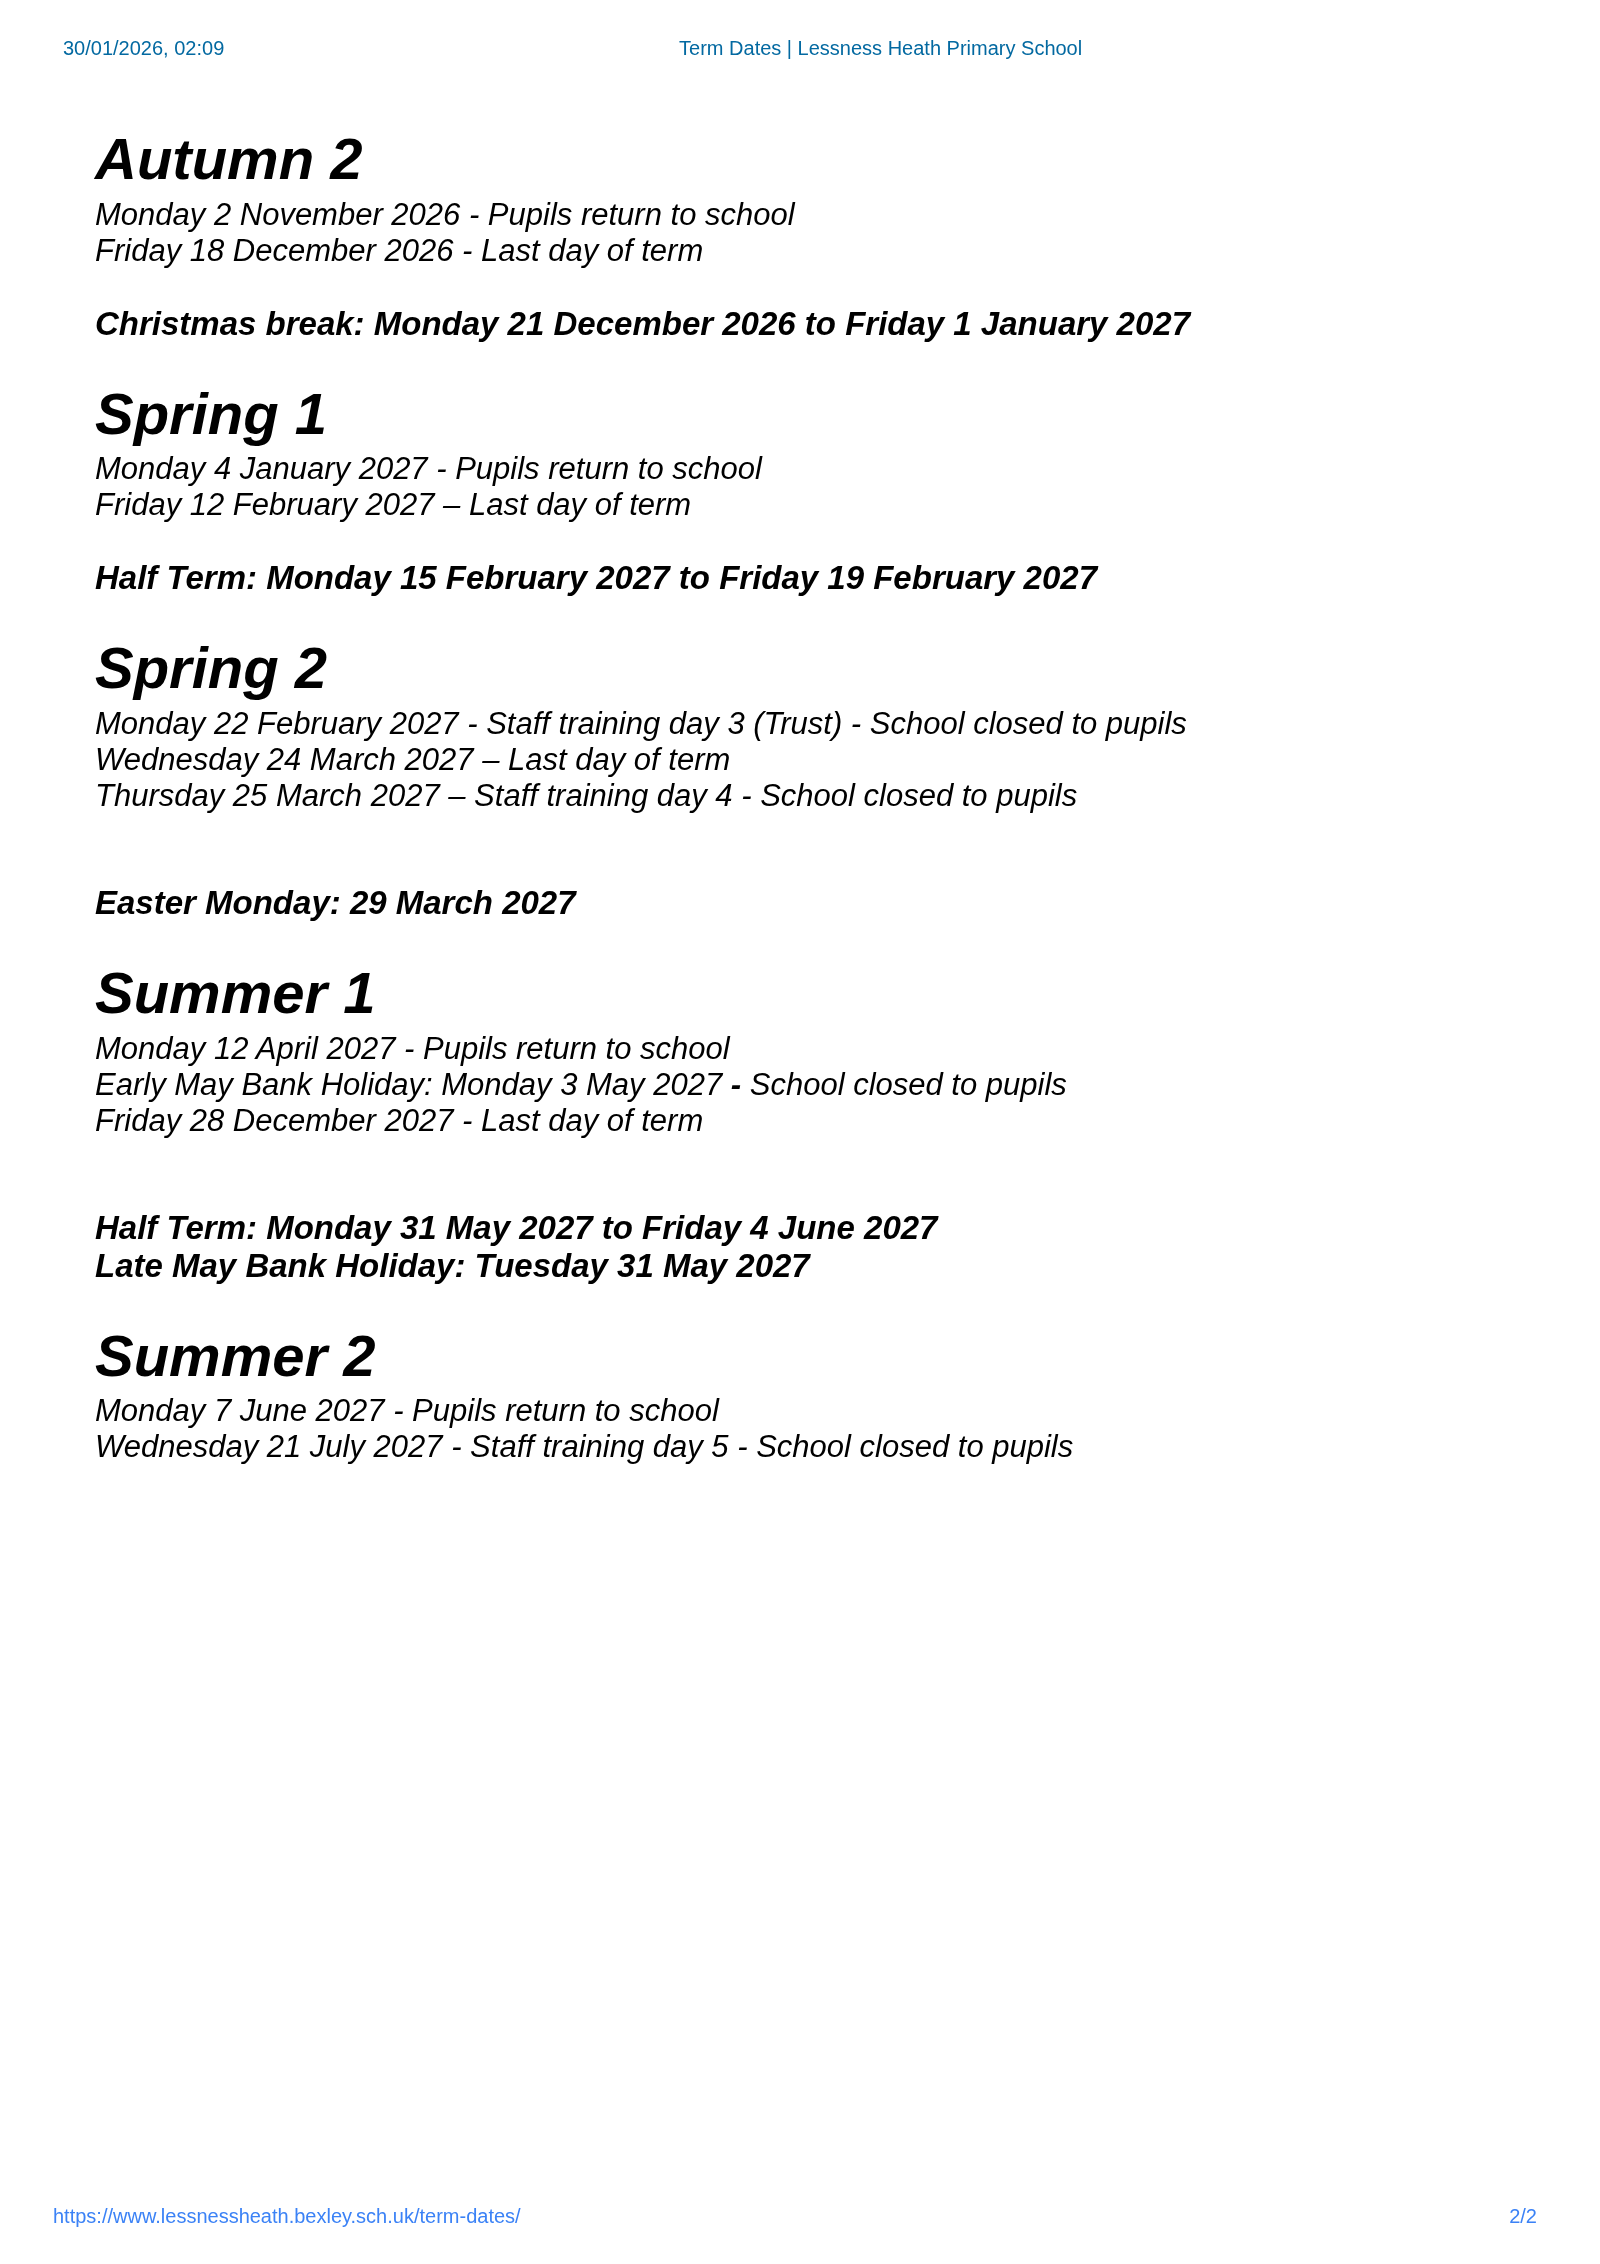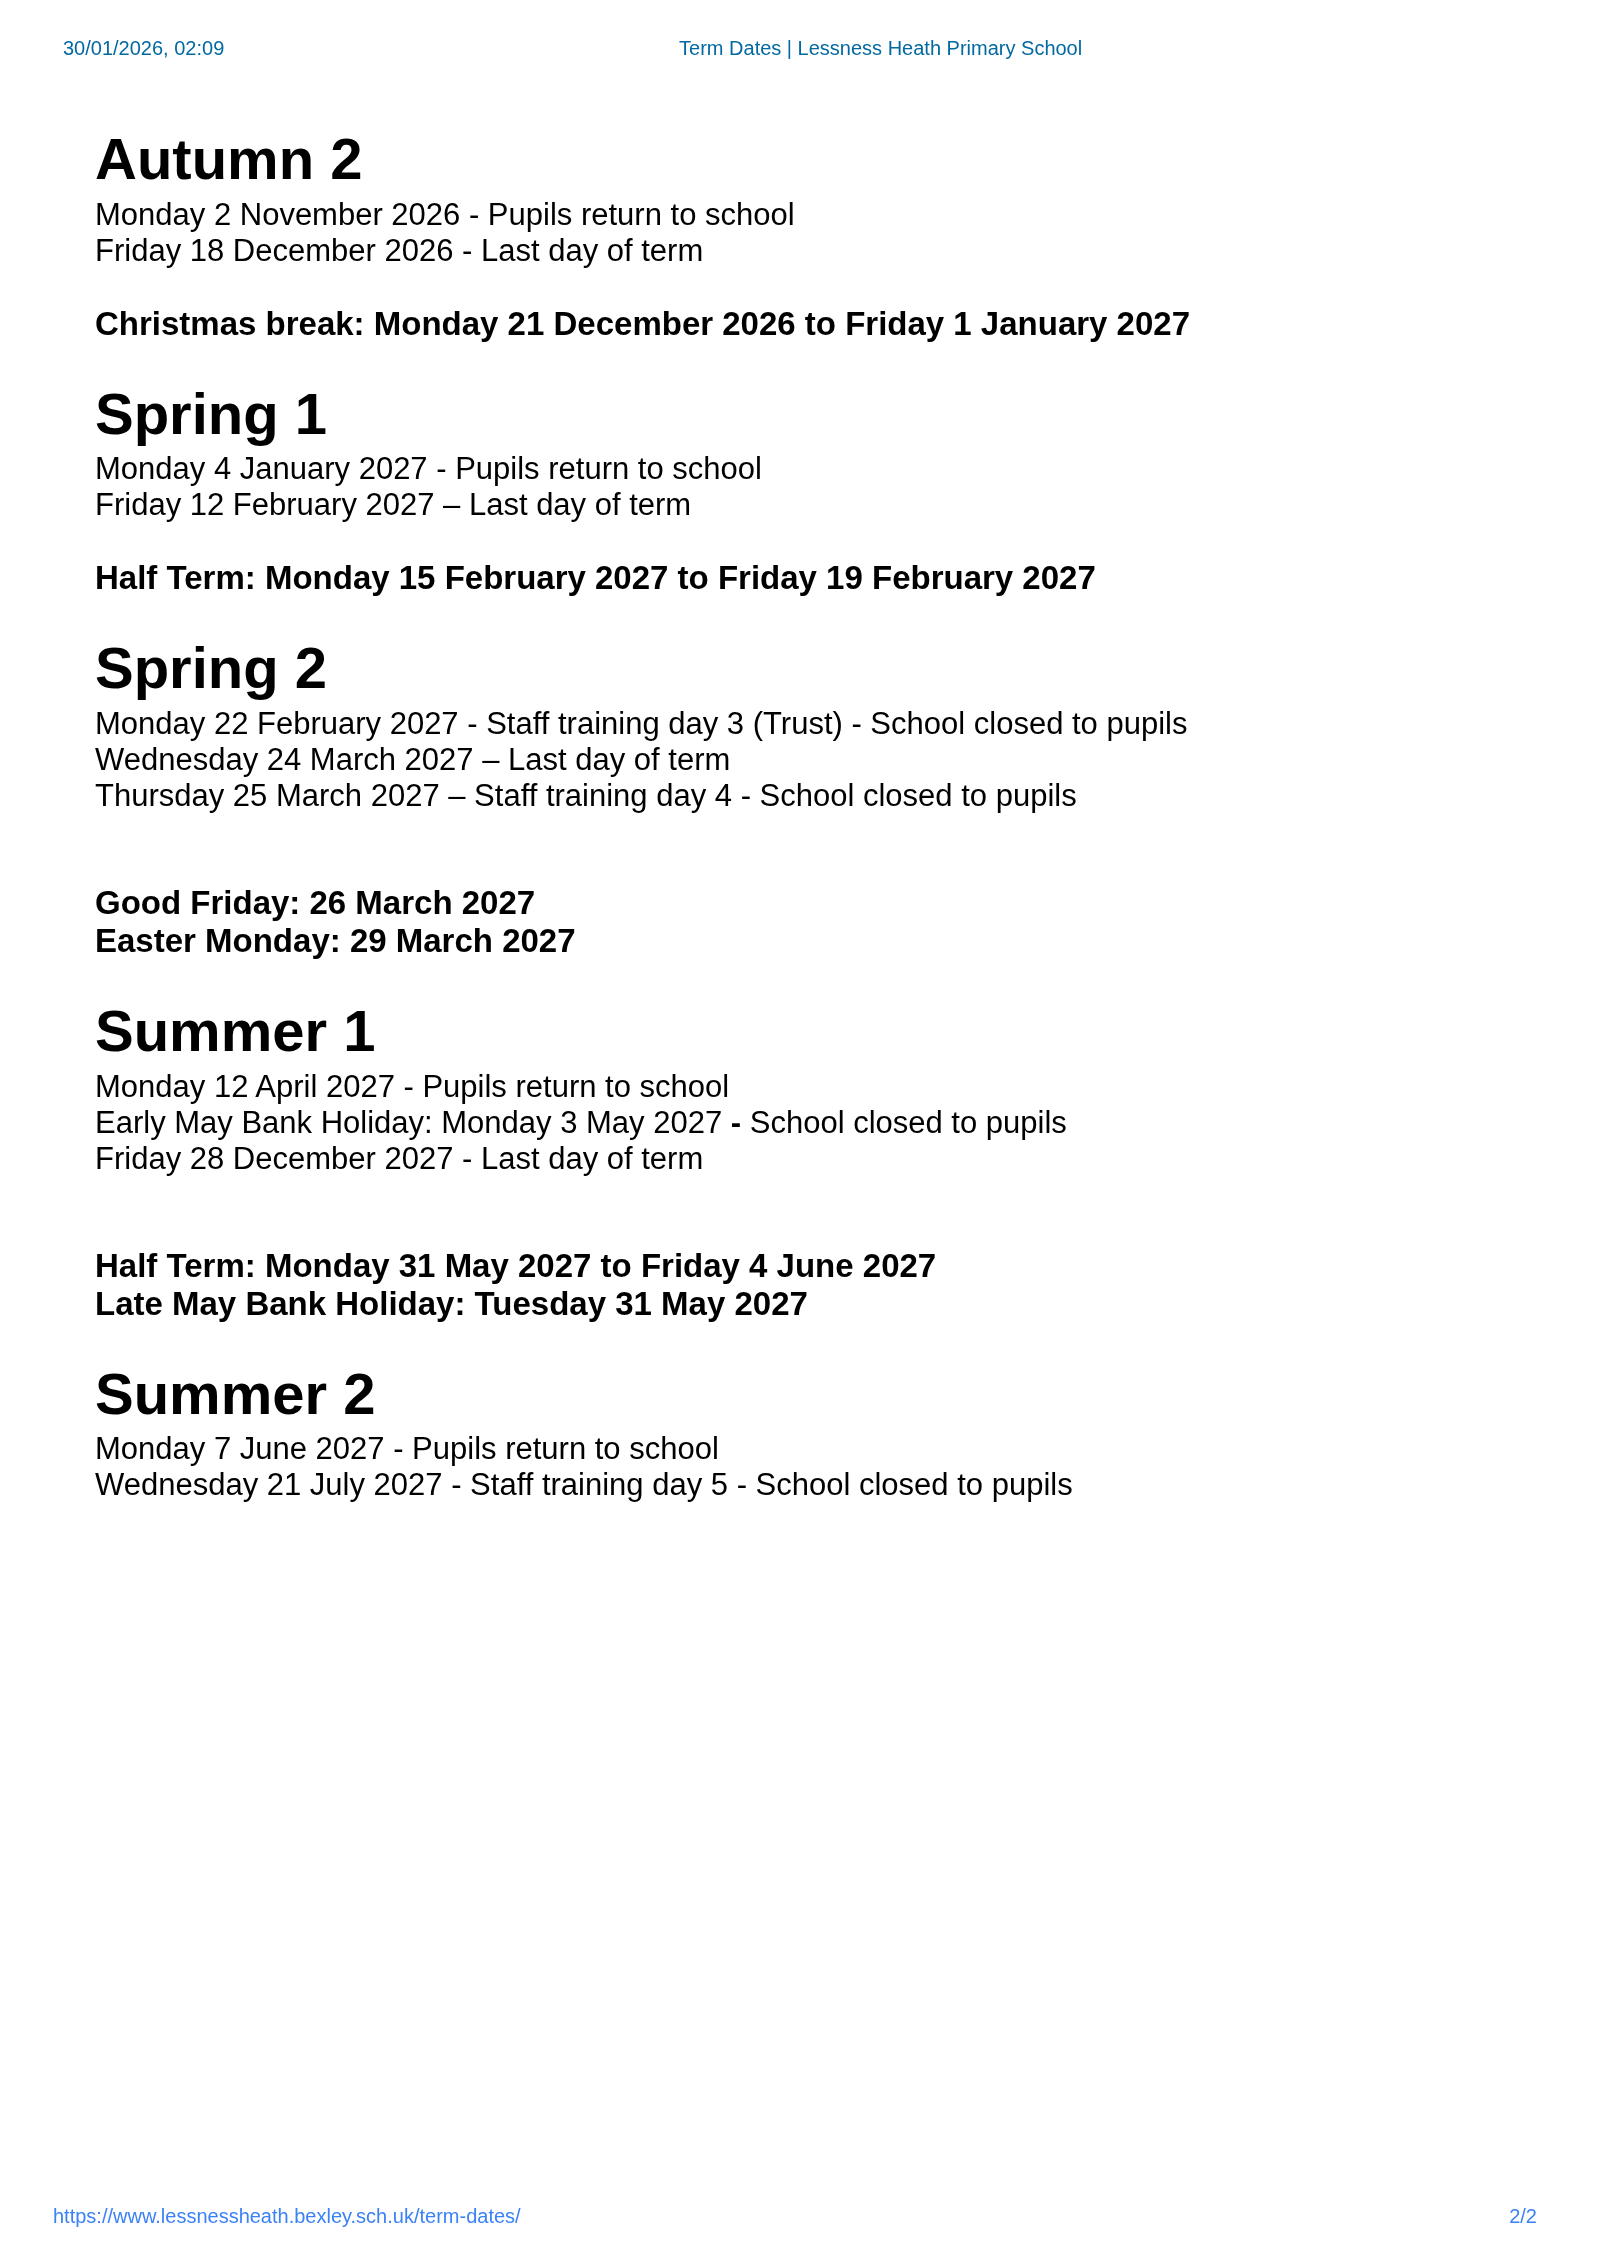--- a/index.html
+++ b/index.html
@@ -47,20 +47,21 @@
     line-height: 24px;
     color: #3b82f6;
   }
 
   
   .content {
     position: absolute;
     top: 126px;
     left: 95px;
     right: 103px;
+    font-style: italic;
   }
   .section-heading {
     font-size: 58px;
     line-height: 1.15;
     font-weight: 700;
     margin: 38px 0 4px 0;
     padding: 0;
   }
   .section-heading.first { margin-top: 0; }
   .term-lines { margin: 0; }
@@ -112,21 +113,20 @@
   </section>
 
   <section class="section">
     <h1 class="section-heading">Spring 2</h1>
     <div class="term-lines">
           <div class="term-line">Monday 22 February 2027 - Staff training day 3 (Trust) - School closed to pupils</div>
           <div class="term-line">Wednesday 24 March 2027 – Last day of term</div>
           <div class="term-line">Thursday 25 March 2027 – Staff training day 4 - School closed to pupils</div>
         </div>
     <div class="holiday-block extra">
-          <div class="holiday-line">Good Friday: 26 March 2027</div>
           <div class="holiday-line">Easter Monday: 29 March 2027</div>
         </div>
   </section>
 
   <section class="section">
     <h1 class="section-heading">Summer 1</h1>
     <div class="term-lines">
           <div class="term-line">Monday 12 April 2027 - Pupils return to school</div>
           <div class="term-line"><span class="seg">Early May Bank Holiday: Monday 3 May 2027 </span><span class="seg bold">-</span><span class="seg"> School closed to pupils</span></div>
           <div class="term-line">Friday 28 December 2027 - Last day of term</div>

